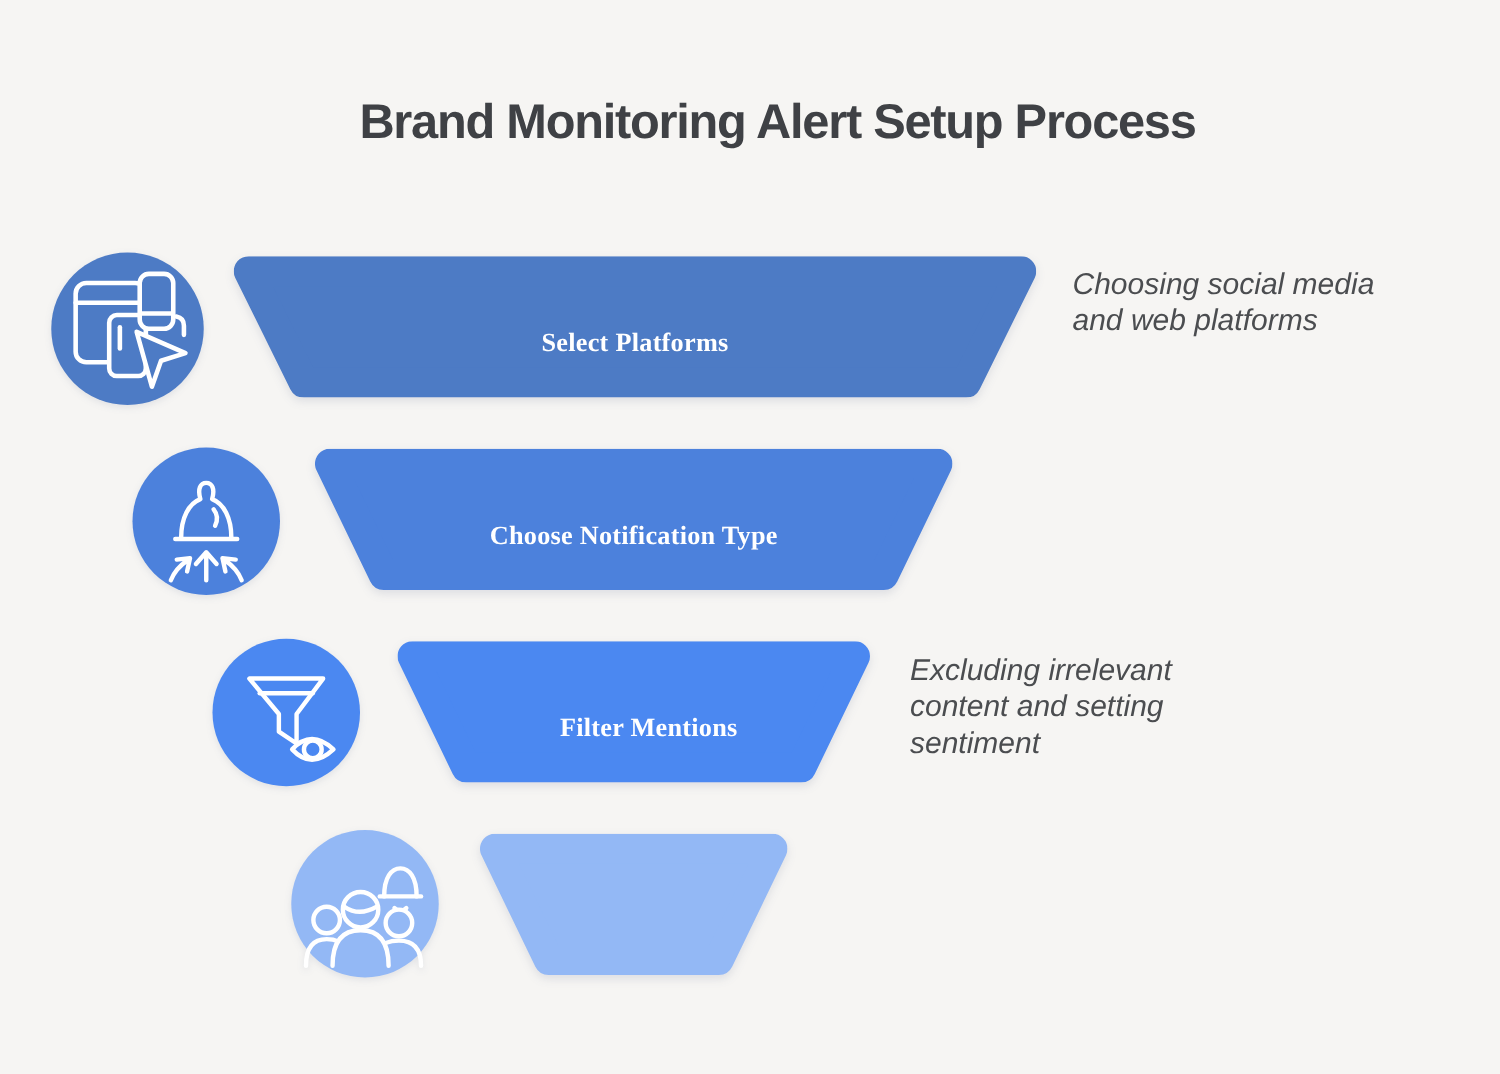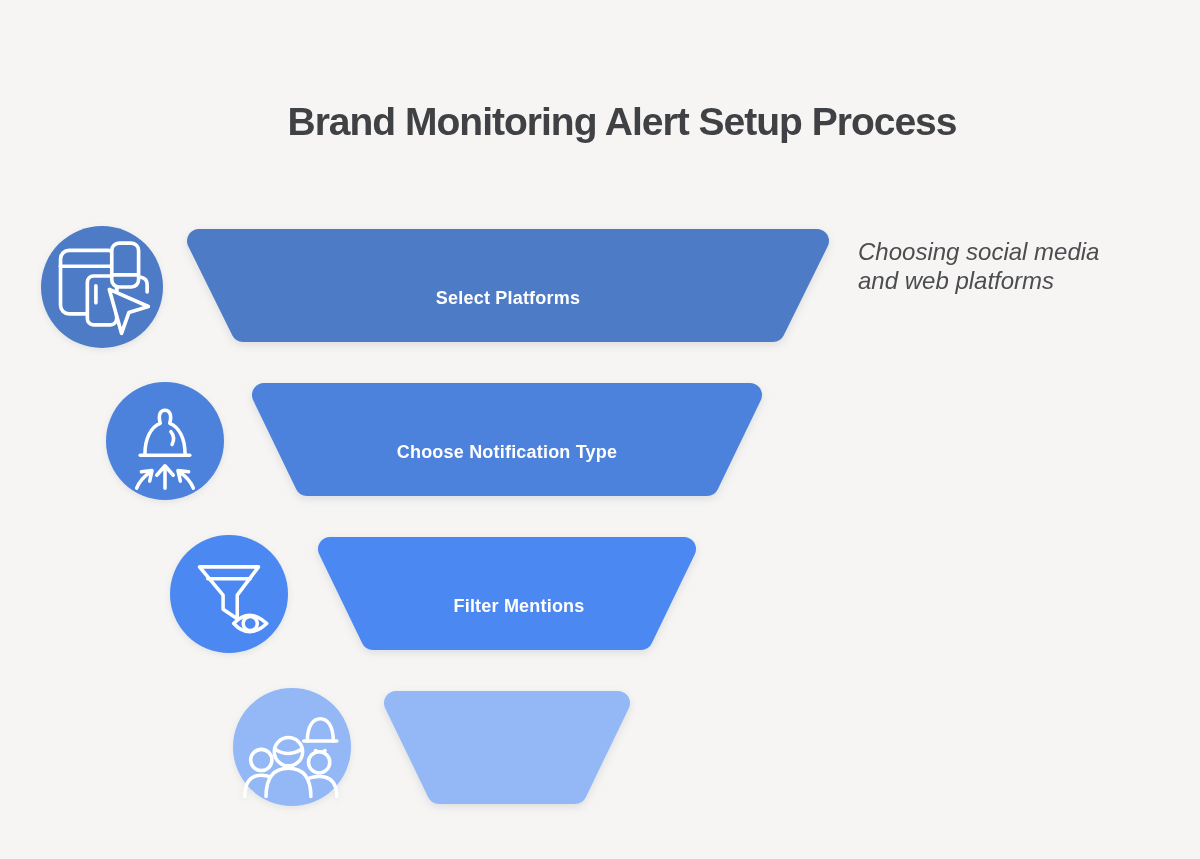--- a/index.html
+++ b/index.html
@@ -3,21 +3,21 @@
 <meta charset="utf-8">
 <style>
   html, body { margin: 0; padding: 0; }
   body {
     width: 1200px; height: 859px;
     background: #f6f5f3;
     font-family: "Liberation Sans", sans-serif;
     position: relative;
     overflow: hidden;
   }
-  .canvas { position: absolute; inset: 0; margin-top: 24px; }
+  .canvas { position: absolute; inset: 0; }
 
   .title {
     position: absolute;
     left: 0; right: 0; top: 78px;
     text-align: center;
     transform: translateX(22px);
     font-size: 39px;
     font-weight: bold;
     letter-spacing: -1px;
     color: #3f4145;
@@ -52,23 +52,24 @@
   .trap3 { left: 318px; top: 513px; }
   .trap4 { left: 384px; top: 667px; }
 
   .trap-label {
     position: absolute;
     height: 139px;
     display: flex;
     align-items: center;
     justify-content: center;
     color: #ffffff;
-    font-size: 18px;
+    font-size: 21px;
     font-weight: bold;
     letter-spacing: 0.2px;
+    font-family: Liberation Serif, serif;
   }
   .lab1 { left: 187px; top: 205px; width: 642px; }
   .lab2 { left: 252px; top: 359px; width: 510px; }
   .lab3 { left: 330px; top: 513px; width: 378px; }
   .lab4 { left: 384px; top: 667px; width: 246px; }
 
   .desc {
     position: absolute;
     font-size: 24px;
     line-height: 29px;
@@ -130,20 +131,23 @@
       <path class="ic" d="M25 27 H75 L57 51 V71 L45 63 V51 Z"></path>
       <path class="ic" d="M32 37 H68"></path>
       <path class="ic ic-fill" d="M54 75 Q67 61 82 75 Q67 89 54 75 Z"></path>
       <circle class="ic" cx="68" cy="75" r="6"></circle>
     </svg>
   </div>
   <svg class="trap trap3" width="378" height="113" viewBox="0 0 378 113">
     <path d="M12 12 L366 12 L323 101 L55 101 Z" fill="var(--c3)" stroke="var(--c3)" stroke-width="24" stroke-linejoin="round"></path>
   </svg>
   <div class="trap-label lab3">Filter Mentions</div>
+  <div class="desc desc3">Excluding irrelevant
+content and setting
+sentiment</div>
 
   <div class="icon-circle icon4">
     <svg viewBox="0 0 100 100">
       <path class="ic" d="M63 45 C63 32 68 26 74 26 C80 26 85 32 85 45"></path>
       <path class="ic" d="M60 45 H88" stroke-width="4"></path>
       <path class="ic" d="M70 53 q4 4 8 0"></path>
       <circle class="ic ic-fill" cx="24" cy="61" r="9"></circle>
       <path class="ic" d="M10 92 Q10 74 24 74 Q33 74 37 80"></path>
       <circle class="ic ic-fill" cx="73" cy="63" r="9"></circle>
       <path class="ic" d="M58 81 Q63 75 73 75 Q88 75 88 92"></path>

